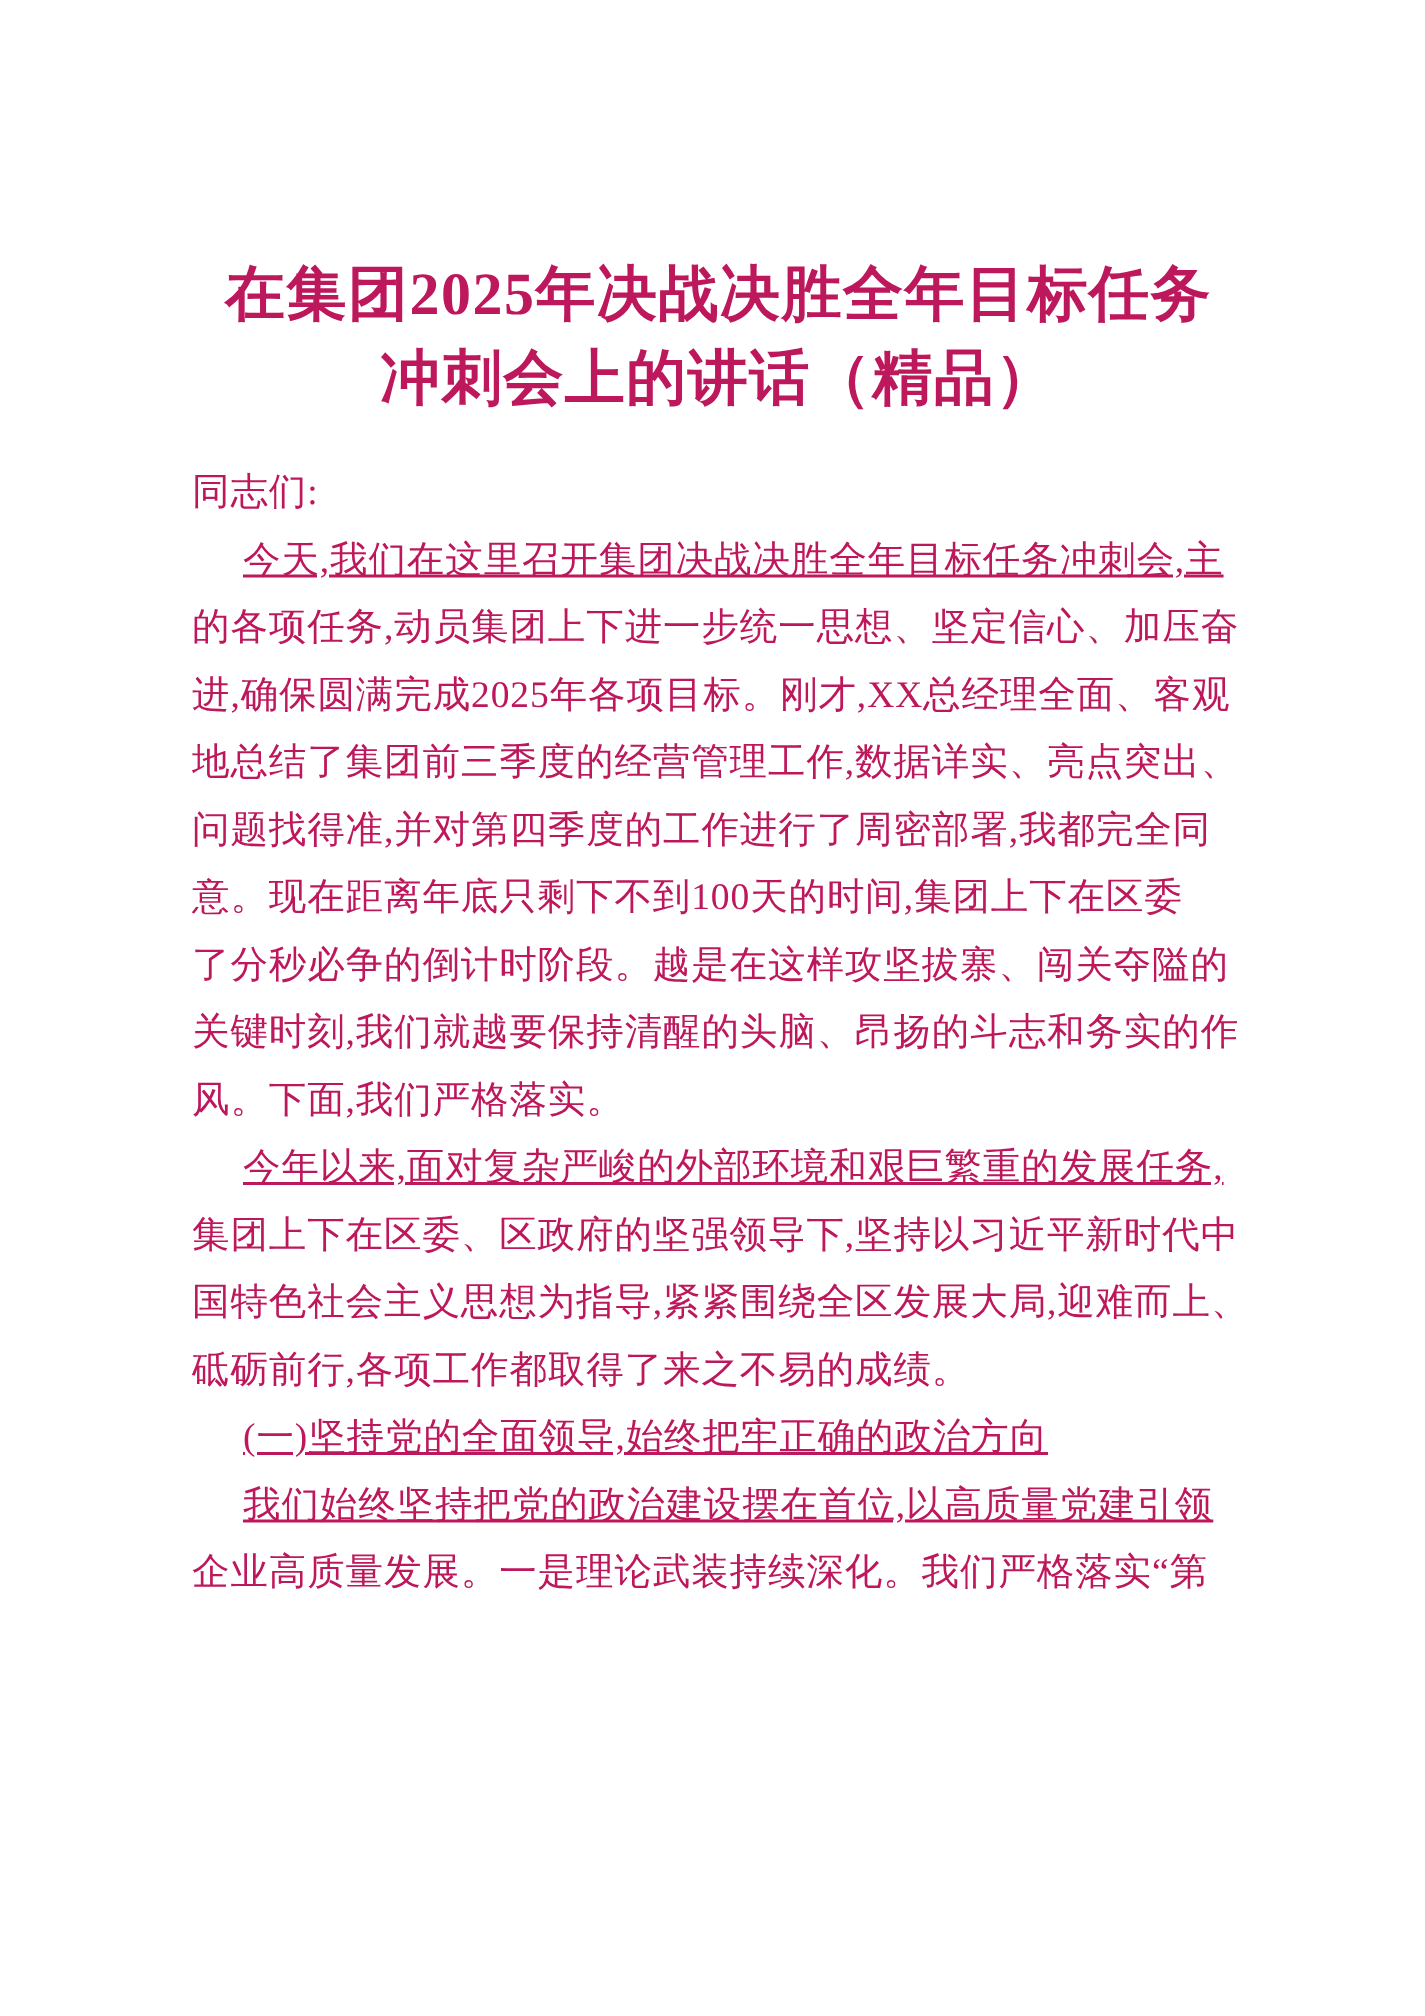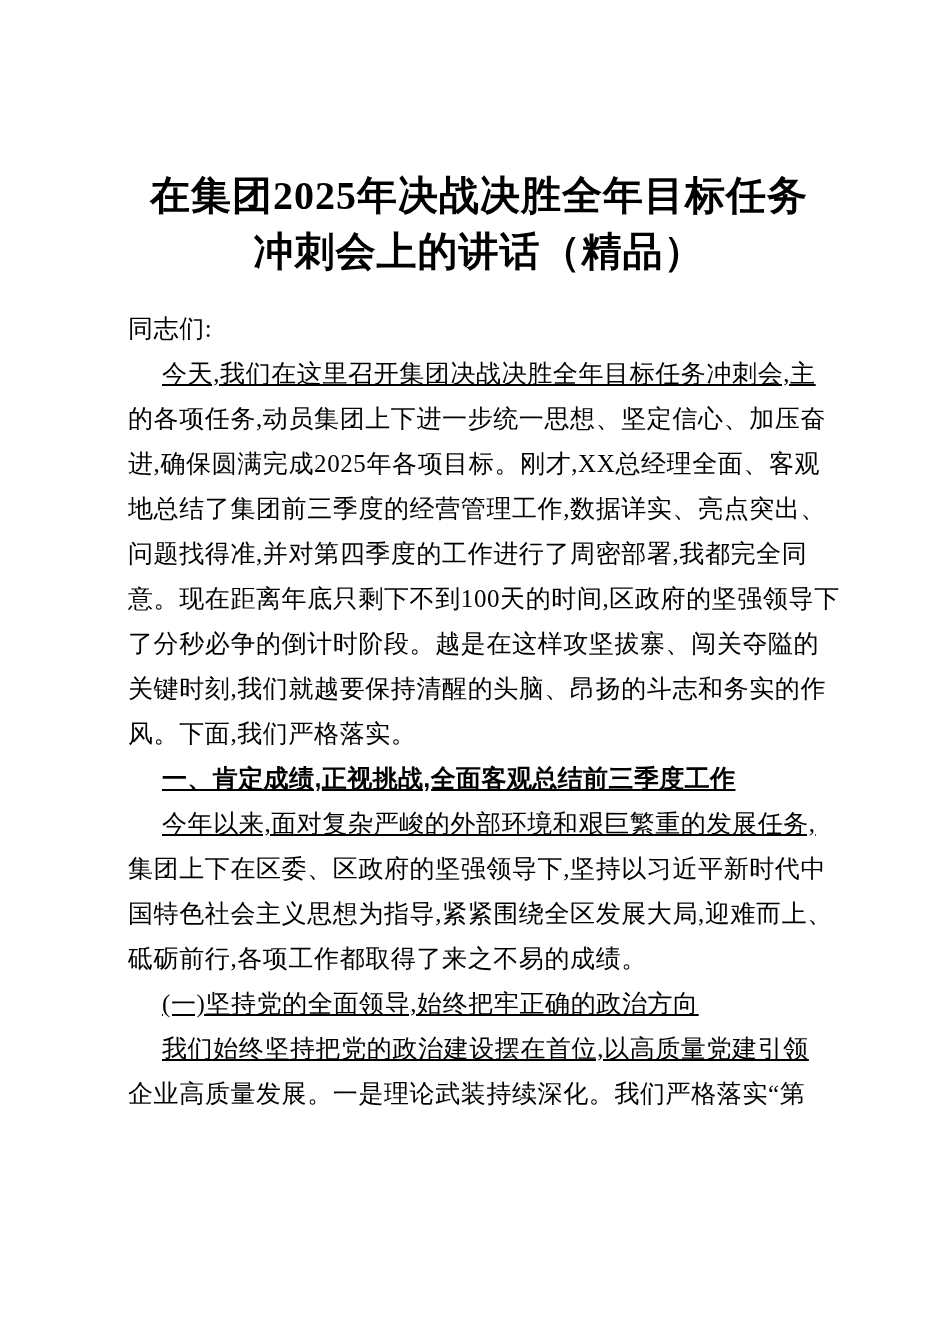--- a/index.html
+++ b/index.html
@@ -42,41 +42,38 @@
     font-size: 25px;
     line-height: 45px;
     letter-spacing: 0.4px;
   }
   .line { white-space: nowrap; }
   .line.indent { padding-left: 34px; text-decoration: underline; }
 </style>
 </head>
 <body>
 
-<div class="page" style="background: rgb(255, 255, 255); color: #000000;">
+<div class="page" style="background: rgb(255, 255, 255); color: #be185d;">
     <div class="block block-title">
       <div class="line">在集团2025年决战决胜全年目标任务</div>
       <div class="line">冲刺会上的讲话（精品）</div>
     </div>
     <div class="block block-salutation">
       <div class="line">同志们:</div>
     </div>
     <div class="block block-paragraph">
       <div class="line indent">今天,我们在这里召开集团决战决胜全年目标任务冲刺会,主</div>
       <div class="line">的各项任务,动员集团上下进一步统一思想、坚定信心、加压奋</div>
       <div class="line">进,确保圆满完成2025年各项目标。刚才,XX总经理全面、客观</div>
       <div class="line">地总结了集团前三季度的经营管理工作,数据详实、亮点突出、</div>
       <div class="line">问题找得准,并对第四季度的工作进行了周密部署,我都完全同</div>
-      <div class="line">意。现在距离年底只剩下不到100天的时间,区政府的坚强领导下</div>
+      <div class="line">意。现在距离年底只剩下不到100天的时间,集团上下在区委</div>
       <div class="line">了分秒必争的倒计时阶段。越是在这样攻坚拔寨、闯关夺隘的</div>
       <div class="line">关键时刻,我们就越要保持清醒的头脑、昂扬的斗志和务实的作</div>
       <div class="line">风。下面,我们严格落实。</div>
-    </div>
-    <div class="block block-heading1">
-      <div class="line indent">一、肯定成绩,正视挑战,全面客观总结前三季度工作</div>
     </div>
     <div class="block block-paragraph">
       <div class="line indent">今年以来,面对复杂严峻的外部环境和艰巨繁重的发展任务,</div>
       <div class="line">集团上下在区委、区政府的坚强领导下,坚持以习近平新时代中</div>
       <div class="line">国特色社会主义思想为指导,紧紧围绕全区发展大局,迎难而上、</div>
       <div class="line">砥砺前行,各项工作都取得了来之不易的成绩。</div>
     </div>
     <div class="block block-heading2">
       <div class="line indent">(一)坚持党的全面领导,始终把牢正确的政治方向</div>
     </div>

